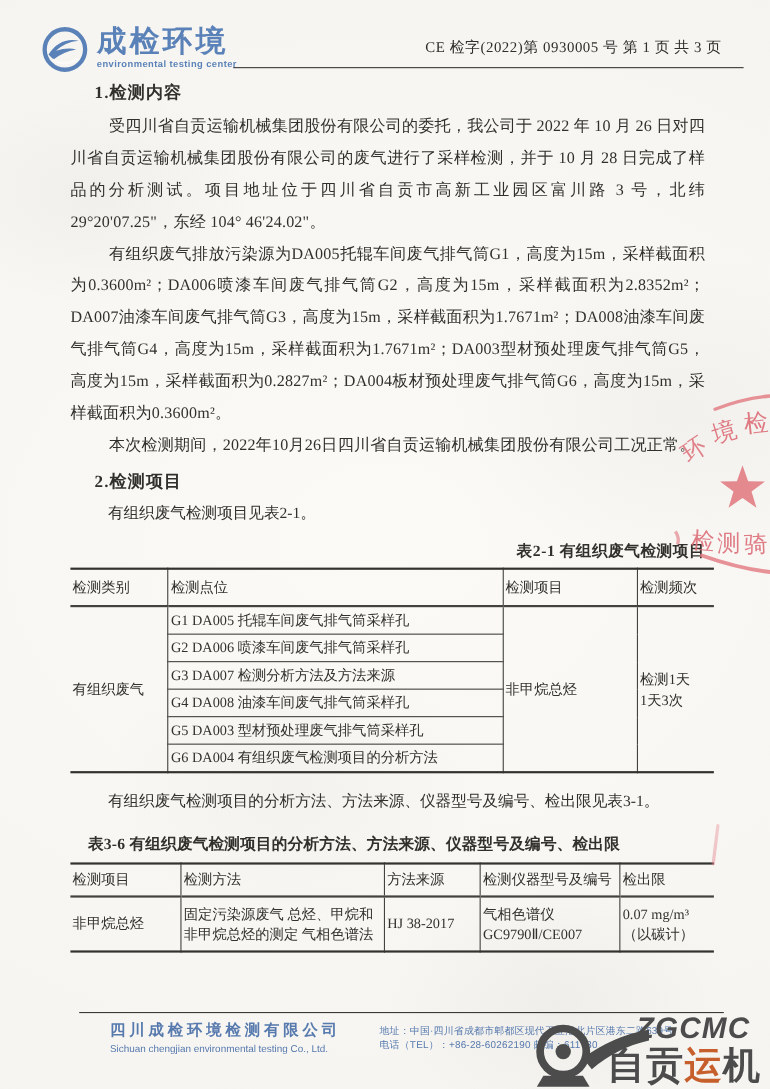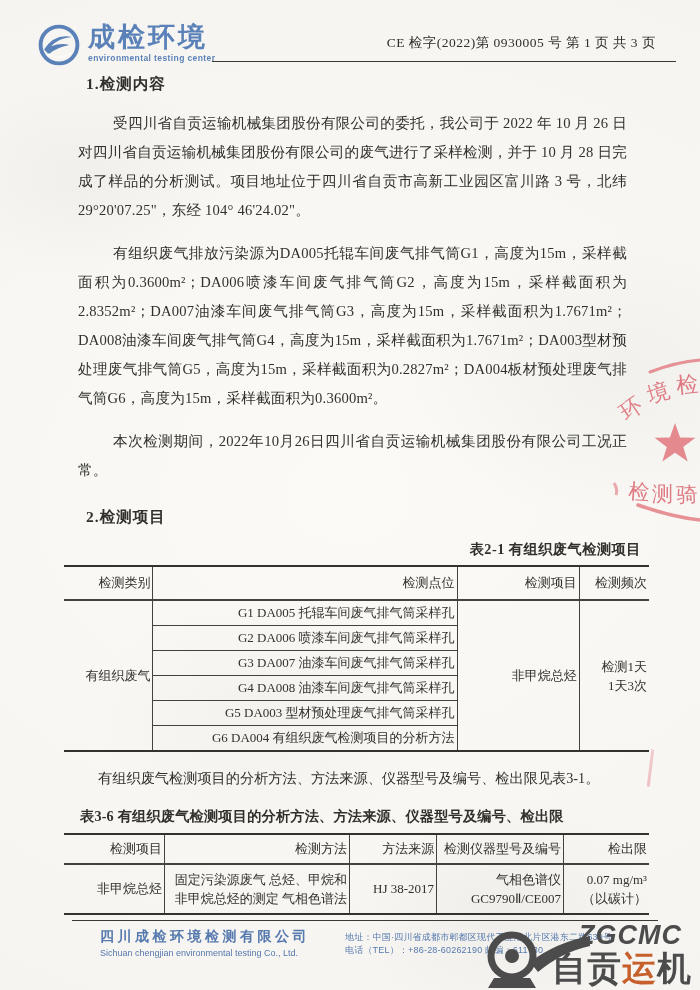--- a/index.html
+++ b/index.html
@@ -21,30 +21,30 @@
            font-family:"Liberation Serif", serif;line-height:30px;}
   .logo-en{font-size:8.5px;color:#5b82b8;letter-spacing:.4px;margin-top:1px;
            font-family:"Liberation Sans", sans-serif;font-weight:bold;}
   .doc-no{position:absolute;top:34px;right:44px;font-size:13.5px;color:#2f2e2b;letter-spacing:.5px;}
   .header-rule{position:absolute;left:212px;top:61px;width:464px;height:0;
                border-top:1.6px solid #3a3936;}
 
   
   .main{position:absolute;left:64px;top:74px;width:577px;}
   .sec-h{font-size:15.5px;font-weight:bold;margin:0 0 6px 22px;letter-spacing:1px;}
-  .body-p{font-size:14.6px;line-height:29px;text-align:justify;margin:14px;
+  .body-p{font-size:14.6px;line-height:29px;text-align:justify;margin:0;
           text-indent:2.4em;letter-spacing:.2px;}
   .intro-p{font-size:14.2px;line-height:24px;margin:2px 0 0 0;text-indent:2.4em;}
   .tbl-title{font-size:14.2px;font-weight:bold;text-align:right;margin:12px 0 6px 0;letter-spacing:.5px;}
   .tbl-title-3{font-size:14.2px;font-weight:bold;text-align:left;margin:17px 0 7px 16px;letter-spacing:.2px;}
 
   table{border-collapse:collapse;width:585px;table-layout:fixed;
         border-top:2.2px solid #33322e;border-bottom:2.2px solid #33322e;}
   th,td{border:1px solid #43423e;font-weight:normal;font-size:13px;
-        text-align:right;vertical-align:middle;padding:1px 2px;color:#32312d;}
+        text-align:left;vertical-align:middle;padding:1px 2px;color:#32312d;}
   thead th{border-bottom-width:2.2px;}
   th:first-child,td:first-child{border-left:none;}
   th:last-child,td:last-child{border-right:none;}
   .t21 thead th{height:30px;}
   .t21 td{height:22px;font-family:Liberation Serif, serif;}
   .t31 thead th{height:26px;}
   .t31 td{height:46px;}
   .ml{white-space:pre-line;line-height:19px;}
 
   .spacer-s2{height:8px;}
@@ -95,20 +95,21 @@
 
   <div class="main">
 
     <h2 class="sec-h">1.检测内容</h2>
     <p class="body-p">受四川省自贡运输机械集团股份有限公司的委托，我公司于 2022 年 10 月 26 日对四川省自贡运输机械集团股份有限公司的废气进行了采样检测，并于 10 月 28 日完成了样品的分析测试。项目地址位于四川省自贡市高新工业园区富川路 3 号，北纬 29°20'07.25"，东经 104° 46'24.02"。</p>
     <p class="body-p">有组织废气排放污染源为DA005托辊车间废气排气筒G1，高度为15m，采样截面积为0.3600m²；DA006喷漆车间废气排气筒G2，高度为15m，采样截面积为2.8352m²；DA007油漆车间废气排气筒G3，高度为15m，采样截面积为1.7671m²；DA008油漆车间废气排气筒G4，高度为15m，采样截面积为1.7671m²；DA003型材预处理废气排气筒G5，高度为15m，采样截面积为0.2827m²；DA004板材预处理废气排气筒G6，高度为15m，采样截面积为0.3600m²。</p>
     <p class="body-p">本次检测期间，2022年10月26日四川省自贡运输机械集团股份有限公司工况正常。</p>
 
     <div class="spacer-s2"></div>
     <h2 class="sec-h">2.检测项目</h2>
+    <p class="intro-p">有组织废气检测项目见表2-1。</p>
     <div class="tbl-title">表2-1 有组织废气检测项目</div>
 
     <table class="t21">
       <colgroup>
         <col style="width:15.2%">
           <col style="width:52.0%">
           <col style="width:20.9%">
           <col style="width:11.9%">
       </colgroup>
       <thead>
@@ -124,21 +125,21 @@
           <td rowspan="6">有组织废气</td>
           <td>G1 DA005 托辊车间废气排气筒采样孔</td>
           <td rowspan="6">非甲烷总烃</td>
           <td rowspan="6" class="ml">检测1天
 1天3次</td>
         </tr>
         <tr>
             <td>G2 DA006 喷漆车间废气排气筒采样孔</td>
           </tr>
         <tr>
-            <td>G3 DA007 油漆车间废气排气筒采样孔</td>
+            <td>G3 DA007 检测分析方法及方法来源</td>
           </tr>
         <tr>
             <td>G4 DA008 油漆车间废气排气筒采样孔</td>
           </tr>
         <tr>
             <td>G5 DA003 型材预处理废气排气筒采样孔</td>
           </tr>
         <tr>
             <td>G6 DA004 有组织废气检测项目的分析方法</td>
           </tr>

